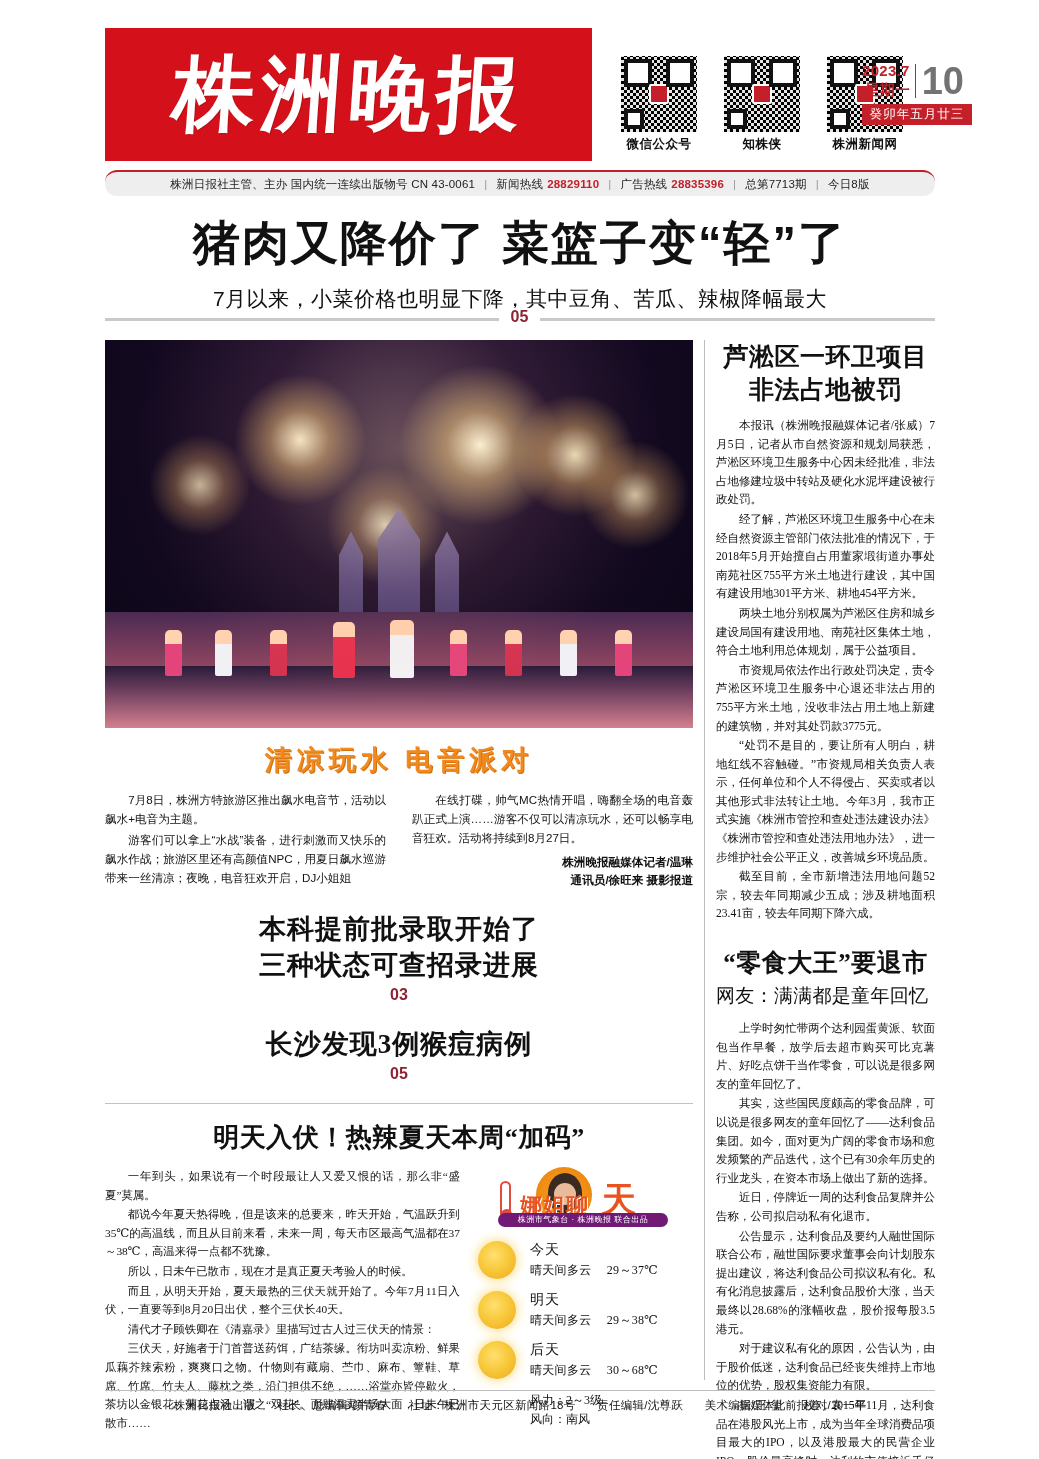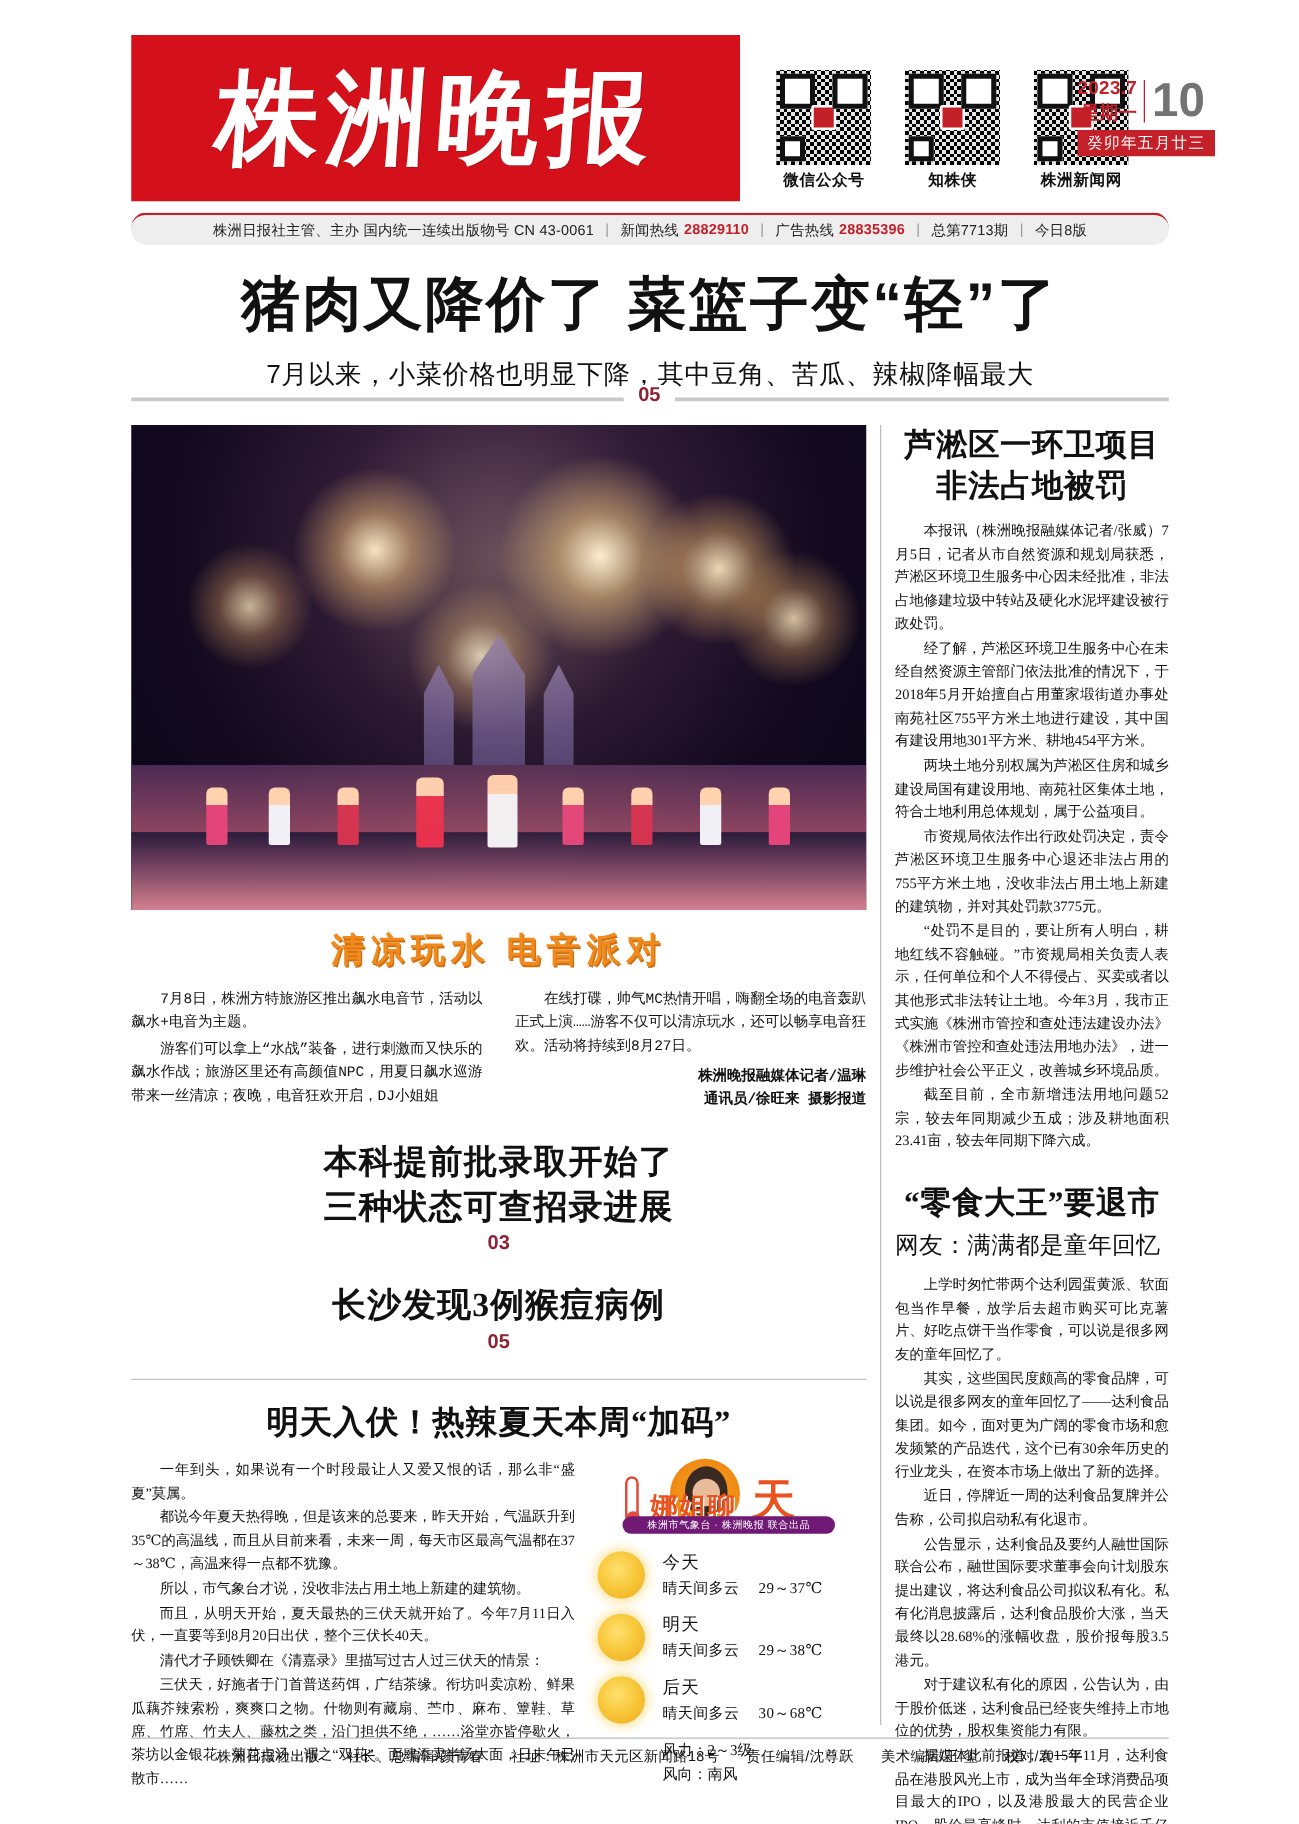--- a/index.html
+++ b/index.html
@@ -141,21 +141,21 @@
   
   .photo-title {
     margin-top:14px; text-align:center;
     font-size:27px; font-weight:800; letter-spacing:5px; color:#f08a1e;
     font-family:"Liberation Sans","DejaVu Sans",sans-serif;
     text-shadow:1px 1px 0 #d2700f;
   }
   .photo-body {
     margin-top:12px; display:flex; gap:26px;
     font-size:11.6px; line-height:19px; color:#111; text-align:justify;
-    font-family:Liberation Mono, monospace;
+    font-family:Liberation Sans, sans-serif;
   }
   .photo-body > div { flex:1; }
   .photo-body p { text-indent:2em; margin-bottom:2px; }
   .photo-credit { text-align:right; margin-top:6px; font-weight:700; }
   .photo-credit div { line-height:18px; }
 
   
   .lh-block { margin-top:22px; text-align:center; }
   .lh-line {
     font-size:27px; font-weight:700; color:#111; letter-spacing:1px; line-height:36px;
@@ -382,21 +382,21 @@
     </div>
 
     <div class="thin-rule"></div>
 
     <div class="wx-title">明天入伏！热辣夏天本周“加码”</div>
 
     <div class="wx-wrap">
       <div class="wx-text">
         <p>一年到头，如果说有一个时段最让人又爱又恨的话，那么非“盛夏”莫属。</p>
         <p>都说今年夏天热得晚，但是该来的总要来，昨天开始，气温跃升到35℃的高温线，而且从目前来看，未来一周，每天市区最高气温都在37～38℃，高温来得一点都不犹豫。</p>
-        <p>所以，市气象台才说，没收非法占用土地上新建的建筑物。</p>
+        <p>所以，日未午已散市，现在才是真正夏天考验人的时候。</p>
         <p>而且，从明天开始，夏天最热的三伏天就开始了。今年7月11日入伏，一直要等到8月20日出伏，整个三伏长40天。</p>
         <p>清代才子顾铁卿在《清嘉录》里描写过古人过三伏天的情景：</p>
         <p>三伏天，好施者于门首普送药饵，广结茶缘。衔坊叫卖凉粉、鲜果瓜藕芥辣索粉，爽爽口之物。什物则有藏扇、苎巾、麻布、簟鞋、草席、竹席、竹夫人、藤枕之类，沿门担供不绝，……浴堂亦皆停歇火，茶坊以金银花、菊花点汤，谓之“双花”。面肆添卖半汤大面，日未午已散市……</p>
 
       </div>
 
       <div class="wx-panel">
         <div class="wx-logo">
           <div class="wx-logo-sun"></div>
           <div class="wx-logo-face"></div>

